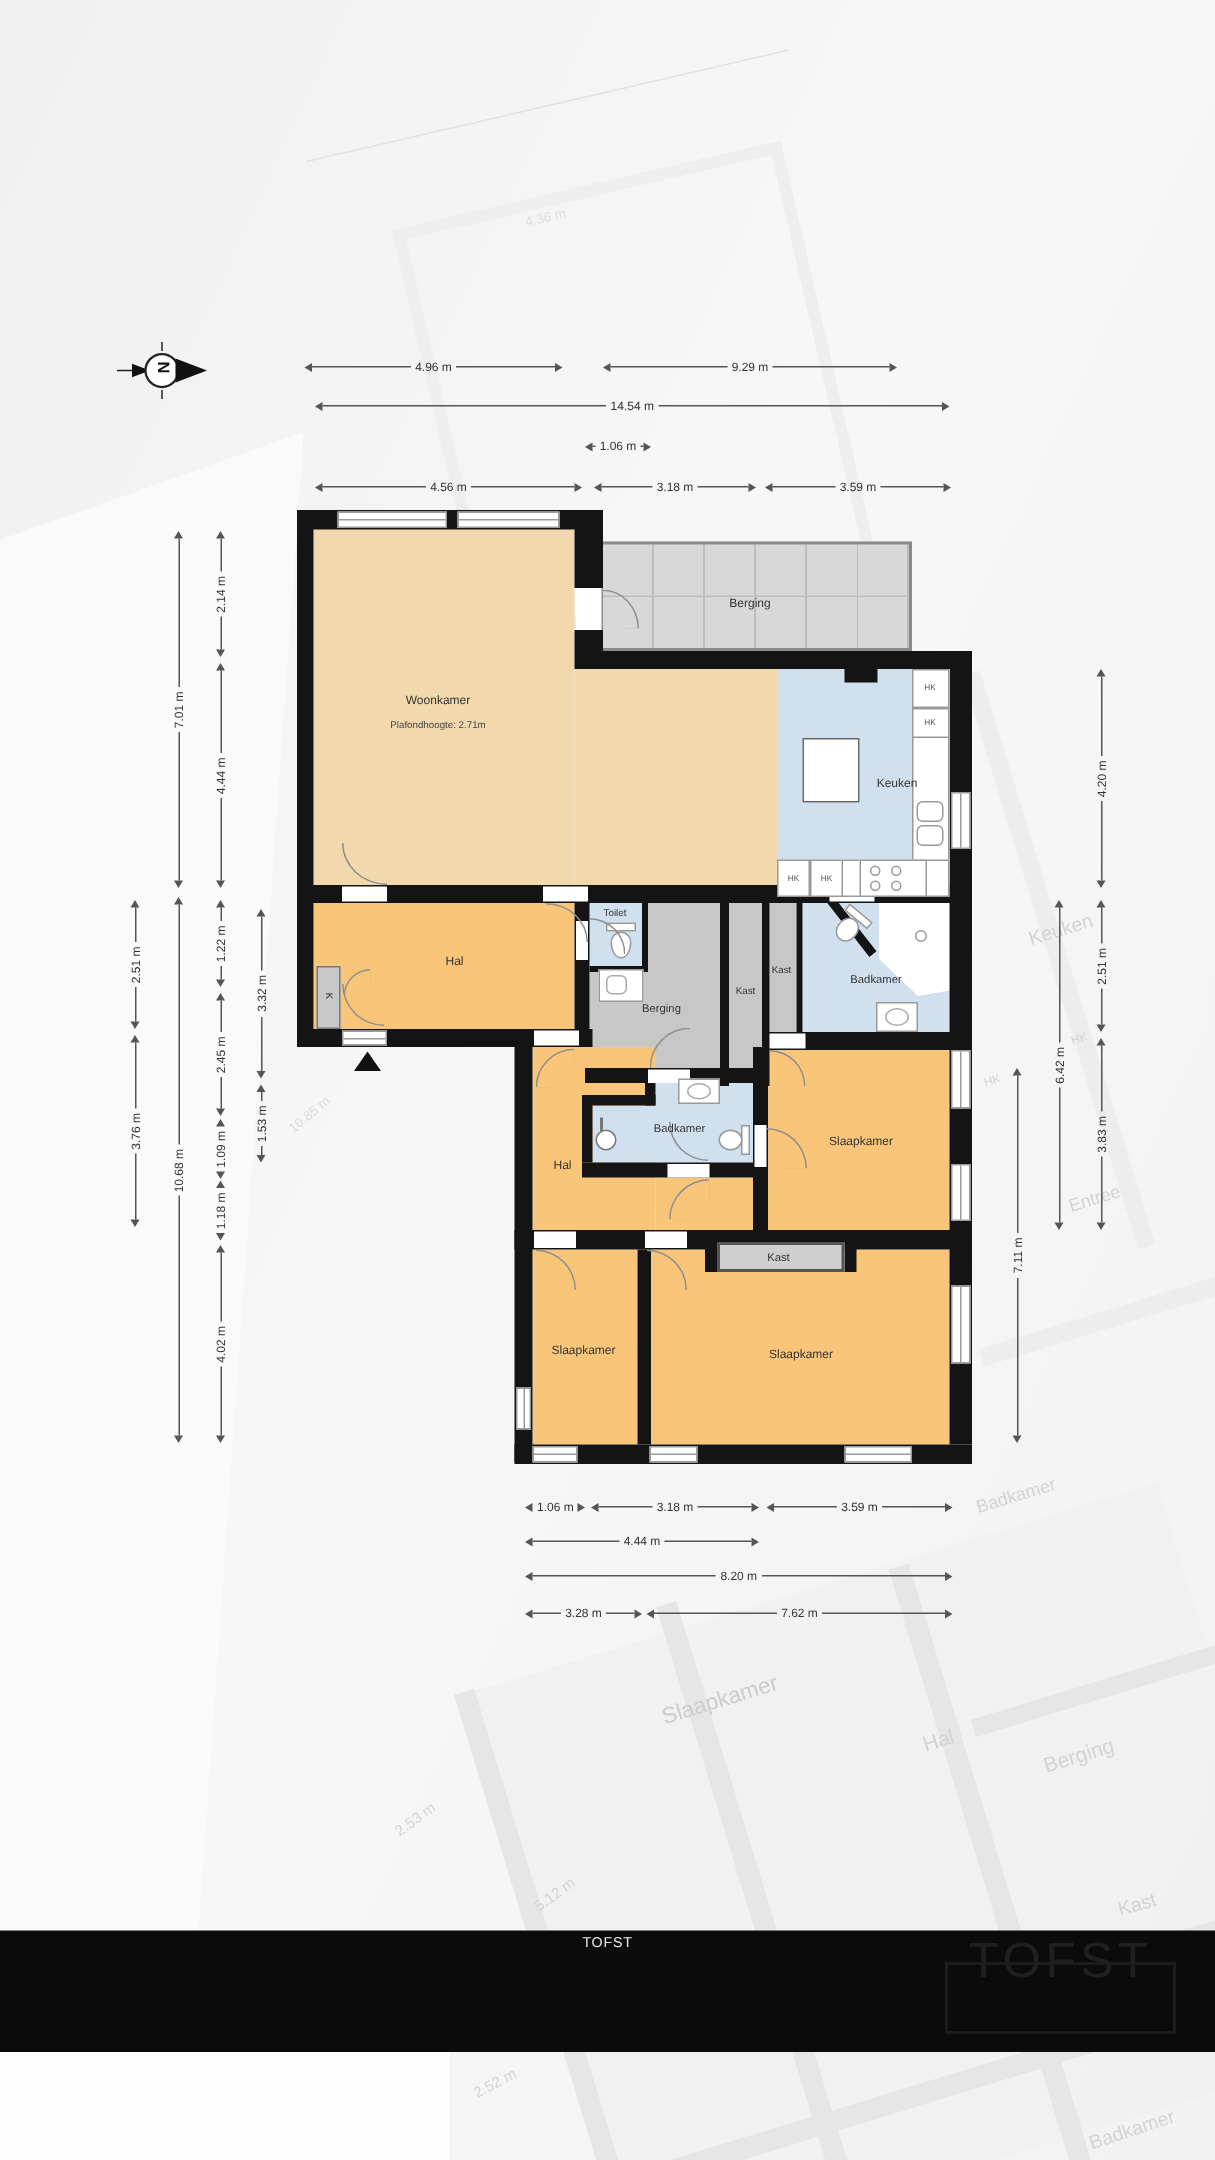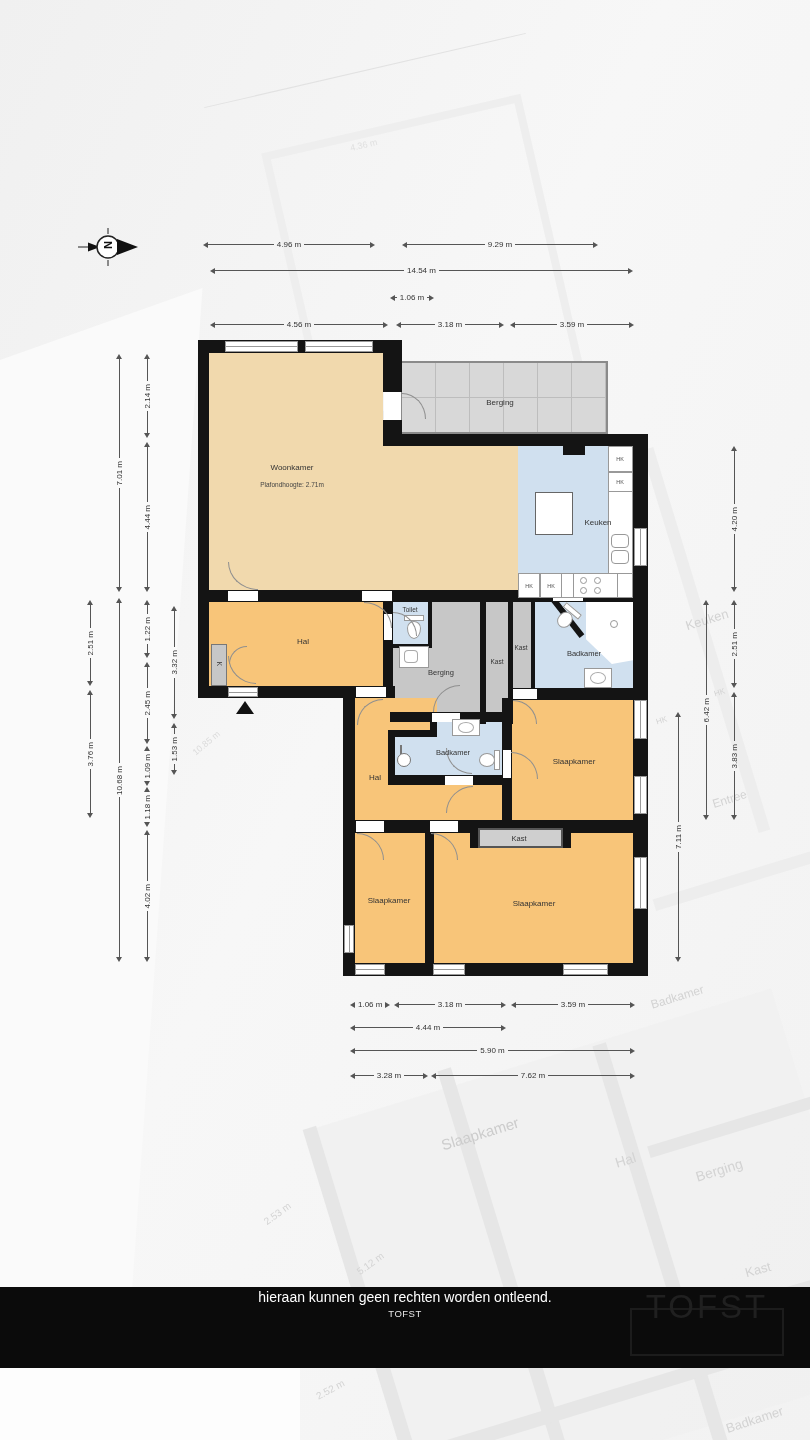--- a/index.html
+++ b/index.html
@@ -453,40 +453,39 @@
 <div class="dim" style="left:350px;top:1023px;width:156px">
     <i class="a al"></i>
     <i class="ln"></i>
     <span class="lb">4.44 m</span>
     <i class="ln"></i>
     <i class="a ar"></i>
   </div>
 <div class="dim" style="left:350px;top:1046px;width:285px">
     <i class="a al"></i>
     <i class="ln"></i>
-    <span class="lb">5.90 m</span>
+    <span class="lb">8.20 m</span>
     <i class="ln"></i>
     <i class="a ar"></i>
   </div>
 <div class="dim" style="left:350px;top:1071px;width:78px">
     <i class="a al"></i>
     <i class="ln"></i>
     <span class="lb">3.28 m</span>
     <i class="ln"></i>
     <i class="a ar"></i>
   </div>
 <div class="dim" style="left:431px;top:1071px;width:204px">
     <i class="a al"></i>
     <i class="ln"></i>
     <span class="lb">7.62 m</span>
     <i class="ln"></i>
     <i class="a ar"></i>
   </div>
 
 <div class="abs" style="left:0;top:1368px;width:300px;height:72px;background:#fdfdfd;z-index:3"></div>
 <div class="footer">
-  <div class="l2">hieraan kunnen geen rechten worden ontleend.</div>
   <div class="l3">TOFST</div>
 </div>
 <div class="logo">
   <div class="frame"></div>
   <div class="big">TOFST</div>
 </div>
 
 </body></html>

